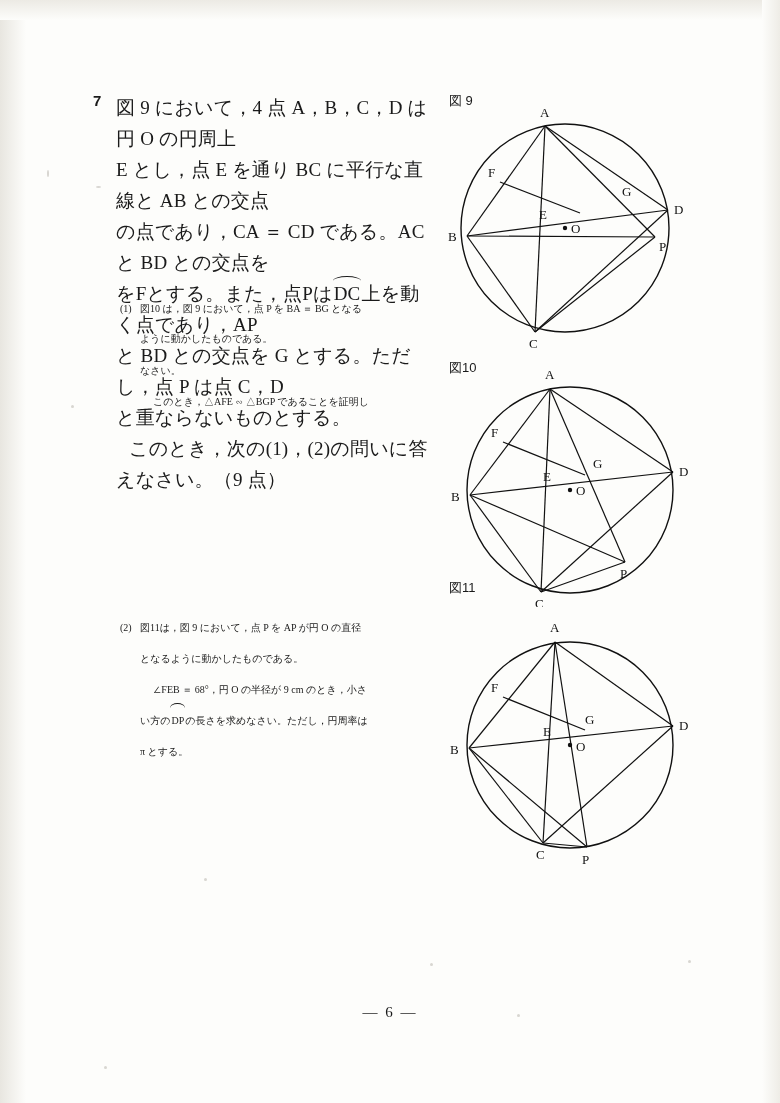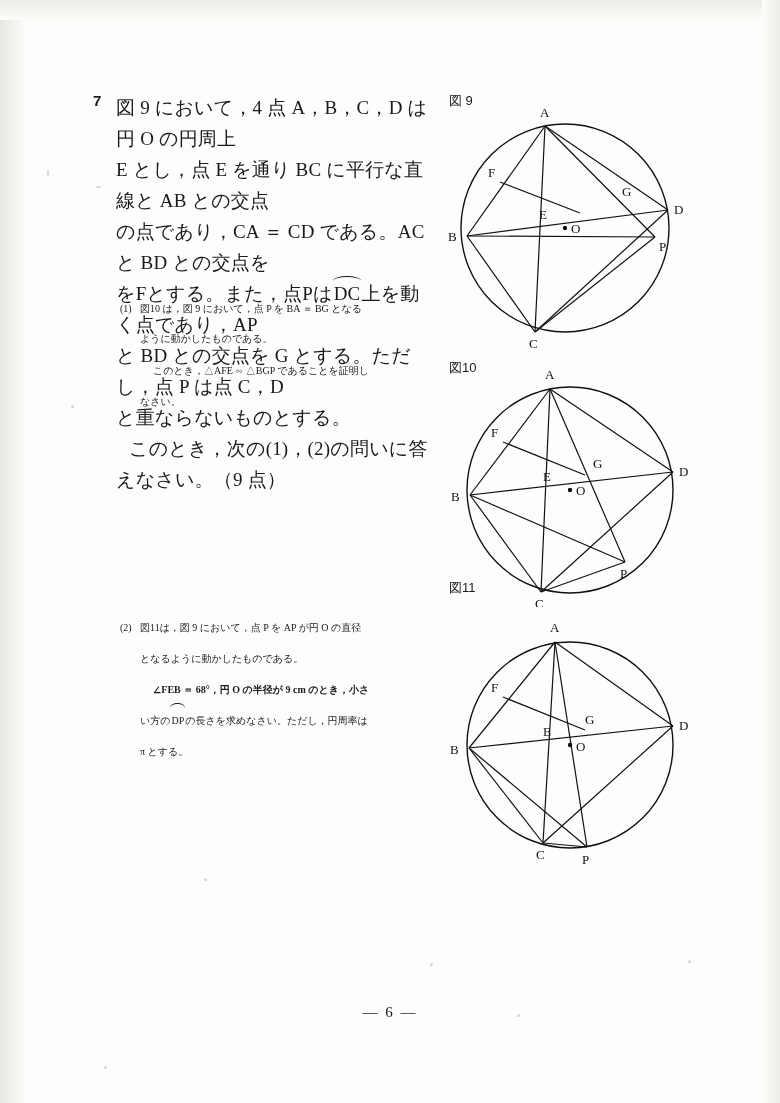--- a/index.html
+++ b/index.html
@@ -87,30 +87,30 @@
     <p class="para">と BD との交点を G とする。ただし，点 P は点 C，D</p>
     <p class="para">と重ならないものとする。</p>
     <p class="para indent1">このとき，次の(1)，(2)の問いに答えなさい。（9 点）</p>
   </div>
 
   <div class="blk" style="top:293px;">
     <p class="para">
       <span style="display:inline-block;width:20px;">(1)</span><span>図10 は，図 9 において，点 P を BA ＝ BG となる</span>
     </p>
     <p class="para" style="padding-left:20px;font-family:Liberation Mono, monospace;">ように動かしたものである。</p>
+    <p class="para" style="padding-left:20px;">なさい。</p>
     <p class="para" style="padding-left:33px;">このとき，△AFE ∽ △BGP であることを証明し</p>
-    <p class="para" style="padding-left:20px;">なさい。</p>
   </div>
 
   <div class="blk" style="top:612px;">
     <p class="para">
       <span style="display:inline-block;width:20px;">(2)</span><span>図11は，図 9 において，点 P を AP が円 O の直径</span>
     </p>
     <p class="para" style="padding-left:20px;">となるように動かしたものである。</p>
-    <p class="para" style="padding-left:33px;font-weight:bold;">∠FEB ＝ 68°，円 O の半径が 9 cm のとき，小さ</p>
+    <p class="para" style="padding-left:33px;">∠FEB ＝ 68°，円 O の半径が 9 cm のとき，小さ</p>
     <p class="para" style="padding-left:20px;">
       <span>い方の</span><span class="arc">DP</span><span>の長さを求めなさい。ただし，円周率は</span>
     </p>
     <p class="para" style="padding-left:20px;">π とする。</p>
   </div>
 
   <div class="fignum" style="left:449px;top:92px;">図 9</div>
   <div class="figwrap" style="left:440px;top:100px;">
     <svg width="260" height="250" viewBox="0 0 260 250">
 

